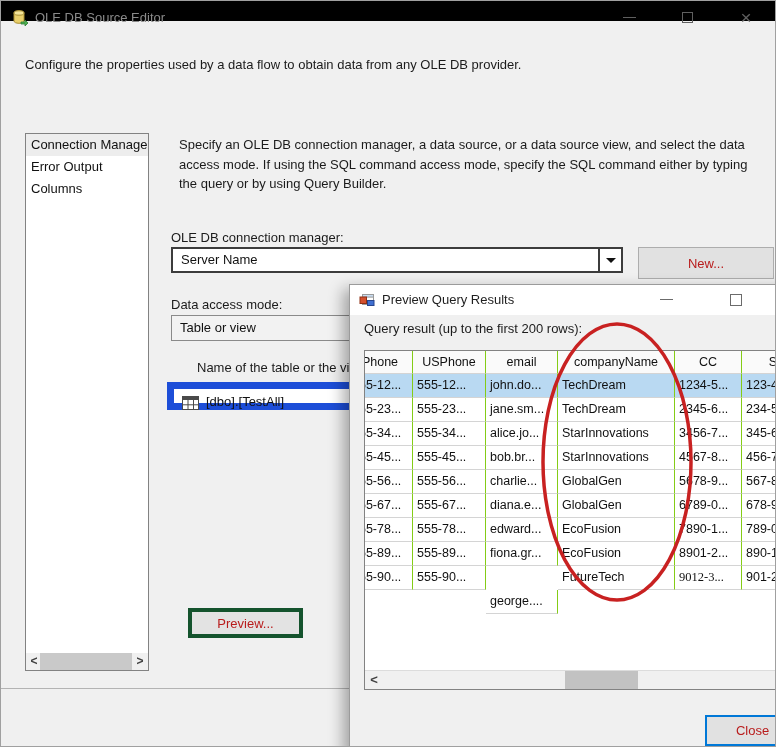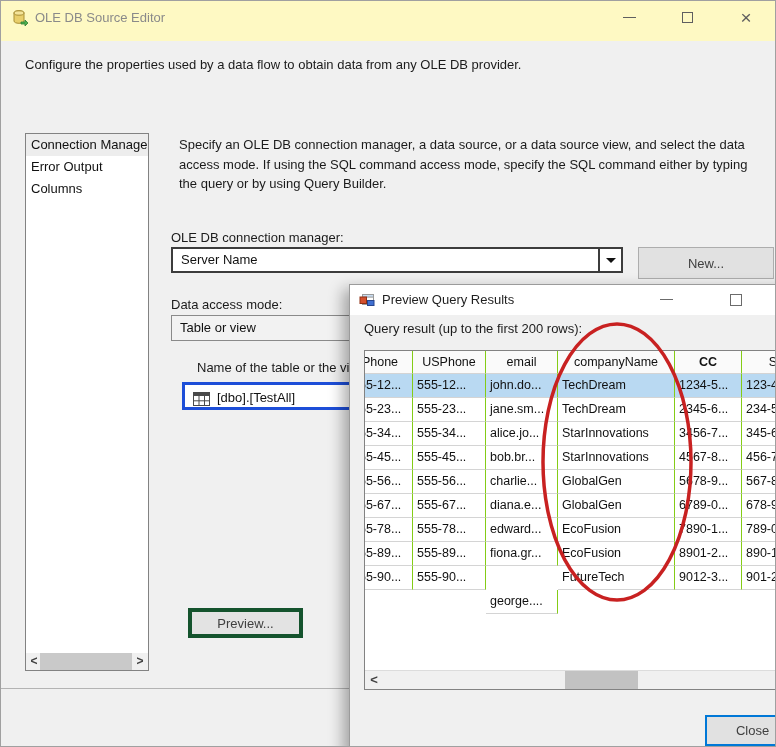--- a/index.html
+++ b/index.html
@@ -2,21 +2,21 @@
 <html><head>
 <meta charset="utf-8">
 <style>
   * { margin:0; padding:0; box-sizing:border-box; }
   html,body { background:#cfcfcf; }
   body { font-family:"Liberation Sans", sans-serif; }
   .canvas { position:relative; width:776px; height:747px; overflow:hidden;
             background:#f0f0f0; border:1px solid #a0a0a0; }
 
   
-  .titlebar { position:absolute; left:0; top:0; width:100%; height:40px; background:#fef9c3; }
+  .titlebar { position:absolute; left:0; top:0; width:100%; height:20px; background:#000000; }
   .tb-icon { position:absolute; left:10px; top:8px; }
   .tb-title { position:absolute; left:34px; top:9px; font-size:13px; color:#8a8a8a; white-space:nowrap; }
   .winbtn { position:absolute; top:0; width:34px; height:32px; display:flex; align-items:center; justify-content:center; }
   .wb-min-glyph { width:13px; height:1px; background:#5f5f5f; }
   .wb-max-glyph { width:11px; height:11px; border:1px solid #5f5f5f; }
   .wb-close-glyph { font-size:19px; color:#5f5f5f; line-height:1; font-weight:400; }
 
   .desc { position:absolute; left:24px; top:56px; width:730px; font-size:13px; color:#1b1b1b; }
 
   .listbox { position:absolute; left:24px; top:132px; width:124px; height:538px;
@@ -36,27 +36,27 @@
   .field-label { position:absolute; font-size:13px; color:#1b1b1b; white-space:nowrap; }
 
   .combo { position:absolute; background:#ffffff; font-size:13px; color:#111; }
   .combo-server { left:170px; top:246px; width:452px; height:26px; border:2px solid #3c3c3c; }
   .combo-text { position:absolute; left:8px; top:0; line-height:22px; white-space:nowrap; }
   .combo-btn { position:absolute; right:0; top:0; width:23px; height:100%;
                border-left:2px solid #3c3c3c; background:#ffffff; }
   .tri-down { position:absolute; left:50%; top:50%; margin-left:-5px; margin-top:-2px;
               width:0; height:0; border-left:5px solid transparent; border-right:5px solid transparent;
               border-top:5px solid #111; }
-  .btn { position:absolute; background:#e1e1e1; border:1px solid #adadad; font-size:13px; color:#404040;
+  .btn { position:absolute; background:#e1e1e1; border:1px solid #adadad; font-size:13px; color:#b91c1c;
          display:flex; align-items:center; justify-content:center; }
   .btn-new { left:637px; top:246px; width:136px; height:32px; }
   .combo-tov { left:170px; top:314px; width:452px; height:26px; background:#f2f2f2;
                border:1px solid #8a8a8a; }
   .combo-tov .combo-text { line-height:24px; }
-  .combo-table { left:181px; top:381px; width:290px; height:28px; border:3px solid #1d4ed8; }
+  .combo-table { left:166px; top:381px; width:290px; height:28px; border:7px solid #1d4ed8; }
   .combo-table .combo-text { left:32px; line-height:26px; }
   .table-icon { position:absolute; left:8px; top:7px; }
   .btn-preview { left:187px; top:607px; width:115px; height:30px; background:#e3e3e3;
                  border:4px solid #14532d; }
   .separator { position:absolute; left:0; top:687px; width:776px; height:1px; background:#b3b3b3; }
 
   
   .preview-dlg { position:absolute; left:348px; top:283px; width:470px; height:470px;
                  background:#f0f0f0; border:1px solid #9b9b9b;
                  box-shadow:-6px 5px 14px rgba(0,0,0,0.32); z-index:10; }
@@ -182,21 +182,21 @@
 
     <div class="pd-result-label">Query result (up to the first 200 rows):</div>
 
     <div class="grid">
       <div class="grid-inner">
           <div class="g-row g-header">
             <div class="g-cell" style="width: 65px;">Phone</div>
             <div class="g-cell" style="width: 73px;">USPhone</div>
             <div class="g-cell" style="width: 72px;">email</div>
             <div class="g-cell" style="width: 117px;">companyName</div>
-            <div class="g-cell" style="width: 67px; font-weight: bold;">CC</div>
+            <div class="g-cell" style="width: 67px;">CC</div>
             <div class="g-cell" style="width: 80px;">SSN</div>
           </div>
           <div class="g-row">
             <div class="g-cell" style="width: 65px; background: rgb(185, 217, 242);">555-12...</div>
             <div class="g-cell" style="width: 73px; background: rgb(185, 217, 242);">555-12...</div>
             <div class="g-cell" style="width: 72px; background: rgb(185, 217, 242);">john.do...</div>
             <div class="g-cell" style="width: 117px; background: rgb(185, 217, 242);">TechDream</div>
             <div class="g-cell" style="width: 67px; background: rgb(185, 217, 242);">1234-5...</div>
             <div class="g-cell" style="width: 80px; background: rgb(185, 217, 242);">123-45...</div>
           </div>
@@ -254,21 +254,21 @@
             <div class="g-cell" style="width: 72px;">fiona.gr...</div>
             <div class="g-cell" style="width: 117px;">EcoFusion</div>
             <div class="g-cell" style="width: 67px;">8901-2...</div>
             <div class="g-cell" style="width: 80px;">890-12...</div>
           </div>
           <div class="g-row">
             <div class="g-cell" style="width: 65px;">555-90...</div>
             <div class="g-cell" style="width: 73px;">555-90...</div>
             <div class="g-cell" style="width: 72px; margin-top: 24px;">george....</div>
             <div class="g-cell" style="width: 117px;">FutureTech</div>
-            <div class="g-cell" style="width: 67px;">9012-3...</div>
+            <div class="g-cell" style="width: 67px; font-family: Liberation Serif, serif;">9012-3...</div>
             <div class="g-cell" style="width: 80px;">901-23...</div>
           </div>
         </div>
       <div class="g-hscroll">
         <div class="g-arrow-left">&lt;</div>
         <div class="g-thumb"></div>
       </div>
     </div>
 
     <div class="btn btn-close">Close</div>

